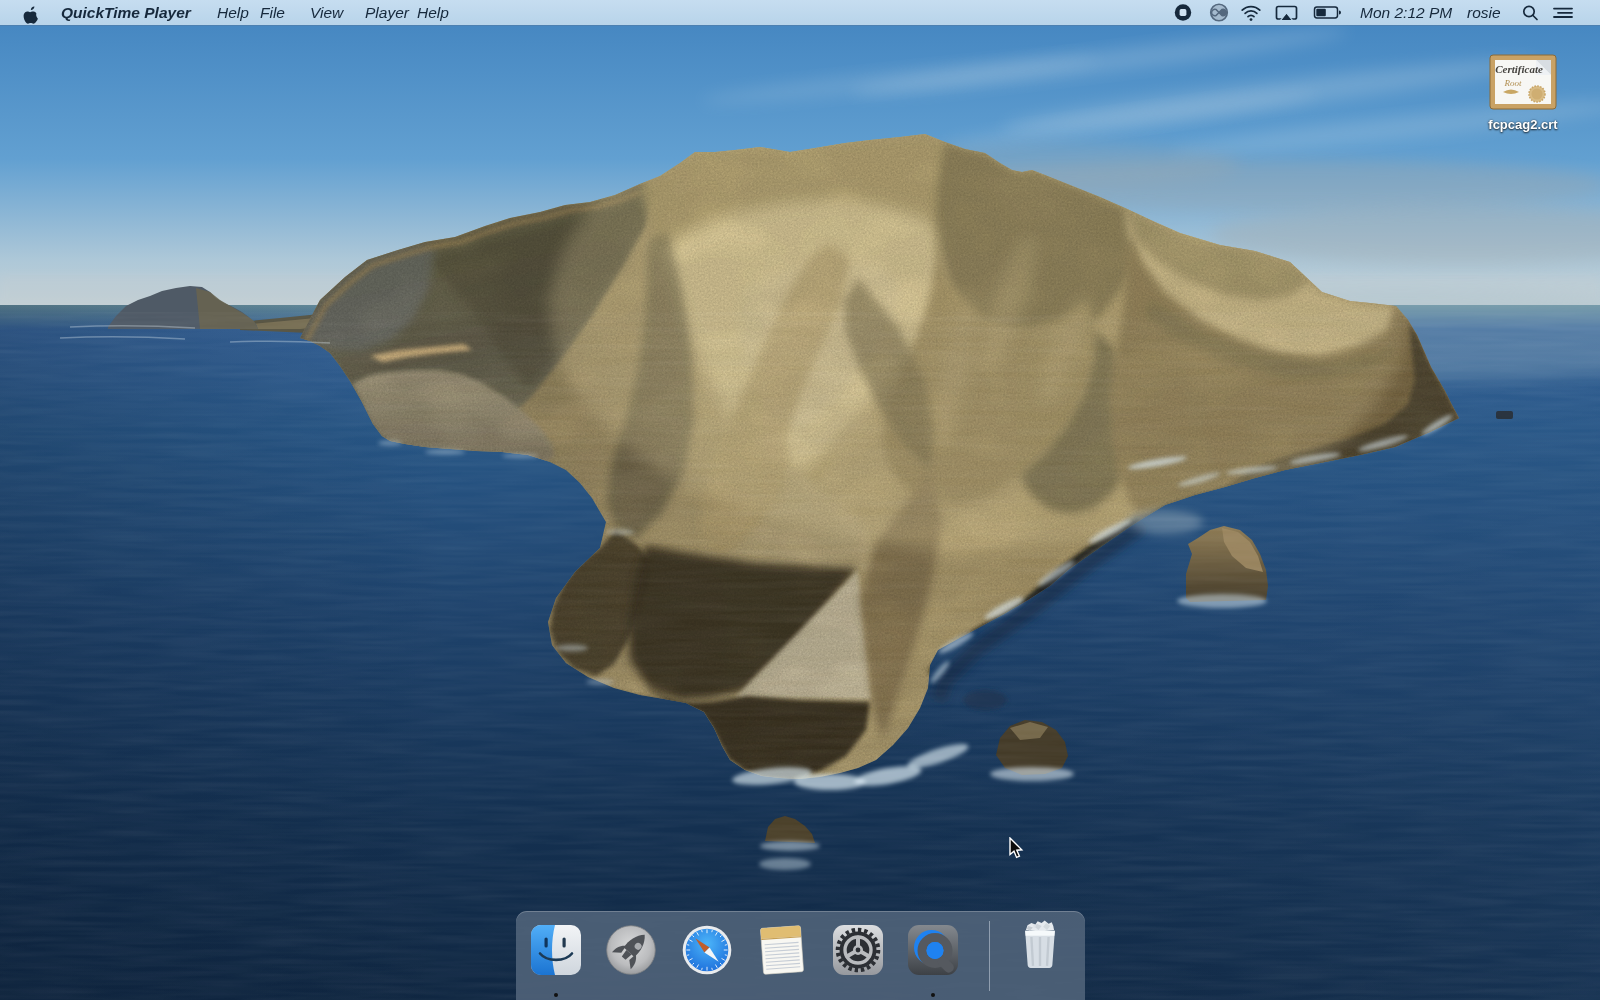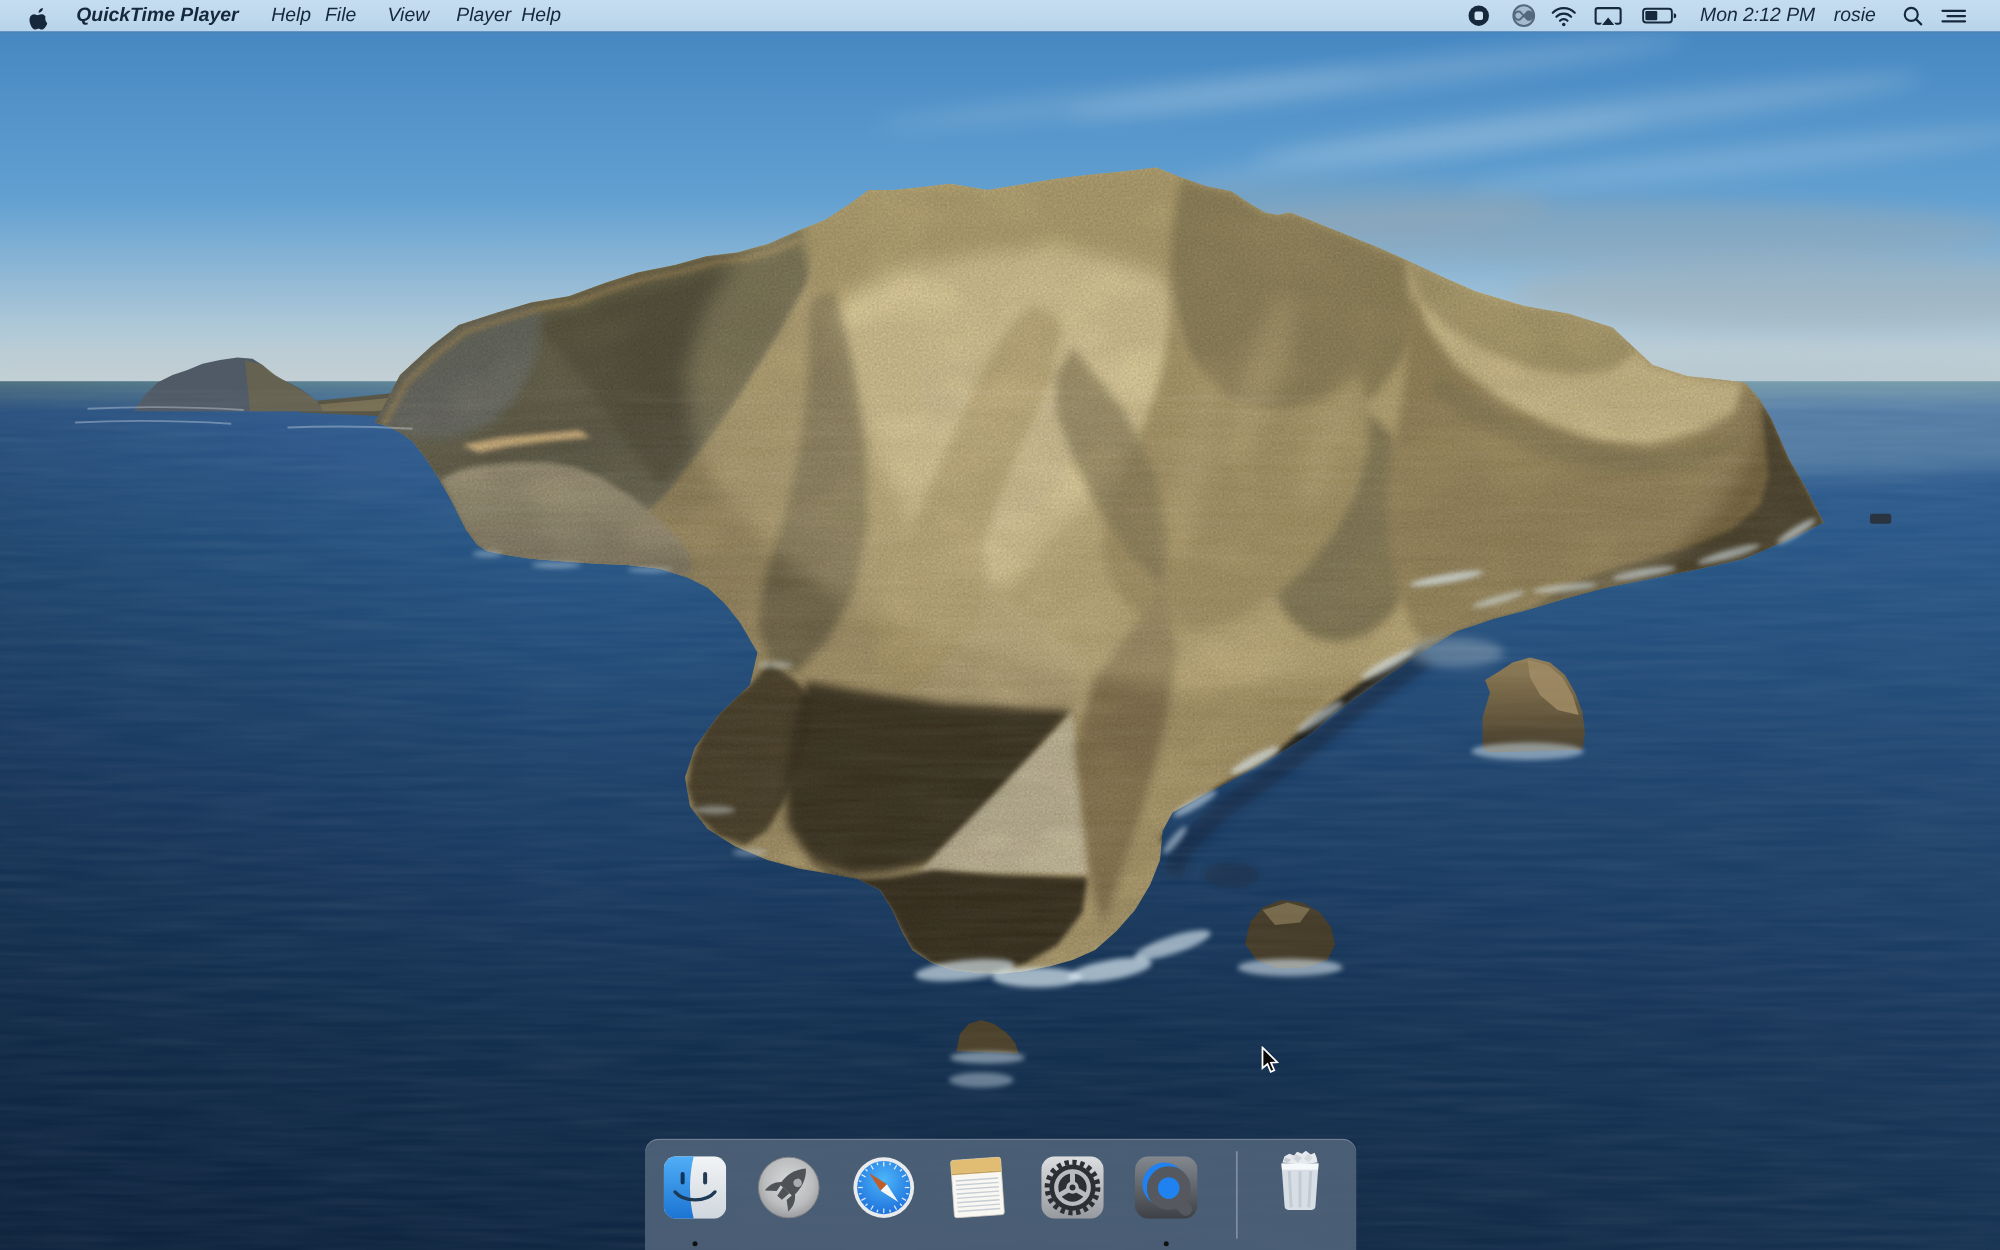--- a/index.html
+++ b/index.html
@@ -295,20 +295,35 @@
       <circle cx="8" cy="11.5" r="5.2" fill="none" stroke="#16293c" stroke-width="1.7"></circle>
       <path d="M12,15.5 L16,19.5" stroke="#16293c" stroke-width="1.7" stroke-linecap="round"></path>
     </svg>
     <svg class="mi" style="left:1552px;top:0" width="22" height="25" viewBox="0 0 22 25">
       <g stroke="#16293c" stroke-width="1.8" stroke-linecap="round">
         <path d="M2,8.6 h18 M6,12.8 h14 M2,17 h18"></path>
       </g>
     </svg>
   </div>
 
+  <div id="certwrap">
+    <svg width="68" height="56" viewBox="0 0 68 56" style="display:block;margin:0 auto;">
+      <rect x="1" y="1" width="66" height="54" rx="3" fill="#c9a265"></rect>
+      <rect x="1" y="1" width="66" height="54" rx="3" fill="none" stroke="#8a6a38" stroke-width="1"></rect>
+      <rect x="6" y="6" width="56" height="44" fill="#f7f7f4"></rect>
+      <path d="M47,6 L62,6 L62,21 Z" fill="#d8dde2"></path>
+      <path d="M47,6 L62,21 L47,21 Z" fill="#eef1f4"></path>
+      <text x="30" y="19" font-family="Liberation Serif,serif" font-style="italic" font-weight="bold" font-size="11" fill="#44423e" text-anchor="middle">Certificate</text>
+      <text x="24" y="32" font-family="Liberation Serif,serif" font-style="italic" font-size="9" fill="#b08d4e" text-anchor="middle">Root</text>
+      <path d="M14,38 q8,-5 16,0 q-8,4 -16,0" fill="#c9a764"></path>
+      <circle cx="48" cy="40" r="8" fill="#d9bc85" stroke="#c8a566" stroke-width="1.6" stroke-dasharray="1.6 1.3"></circle>
+      <circle cx="48" cy="40" r="5.5" fill="#cfae72"></circle>
+    </svg>
+    <div id="certlabel">fcpcag2.crt</div>
+  </div>
 
   <div id="dock">
     <svg class="dicon" style="left:15px" viewBox="0 0 50 50" width="50" height="50">
       <defs>
         <linearGradient id="fbg" x1="0" y1="0" x2="0" y2="1">
             <stop offset="0" stop-color="#51aef7"></stop>
             <stop offset="1" stop-color="#1b74d2"></stop>
           </linearGradient>
         <linearGradient id="ffg" x1="0" y1="0" x2="0" y2="1">
             <stop offset="0" stop-color="#f2f4f6"></stop>

